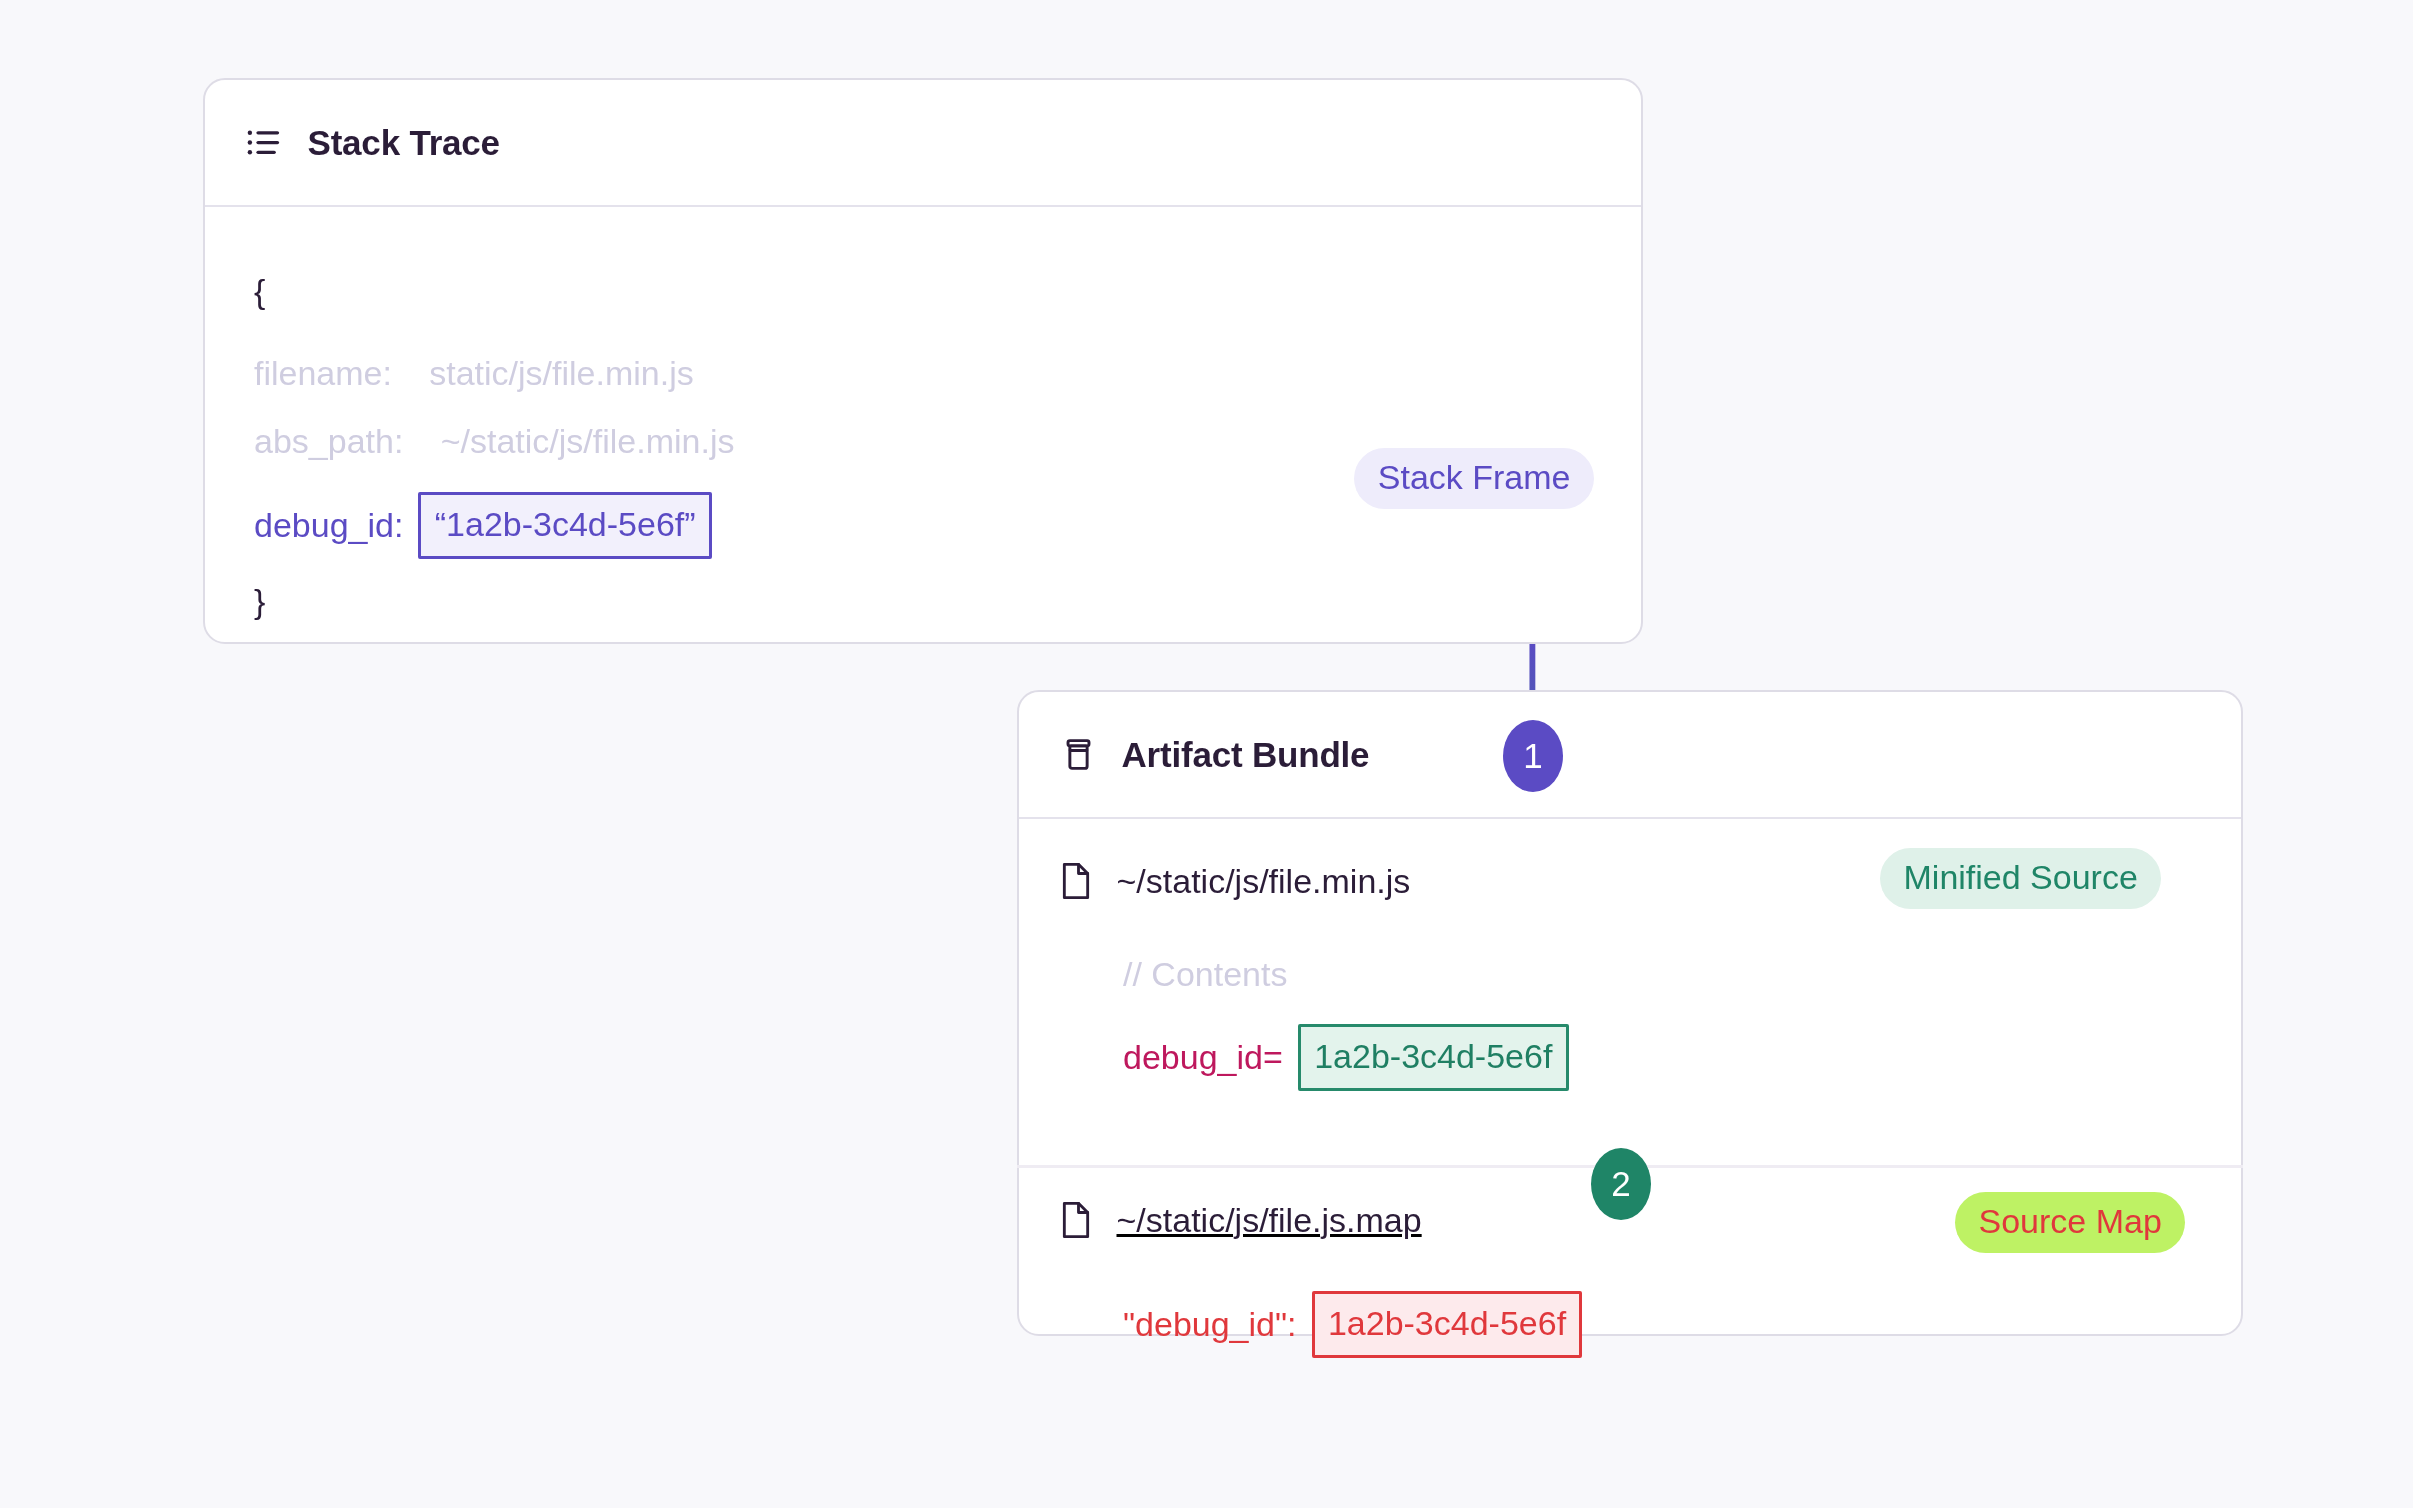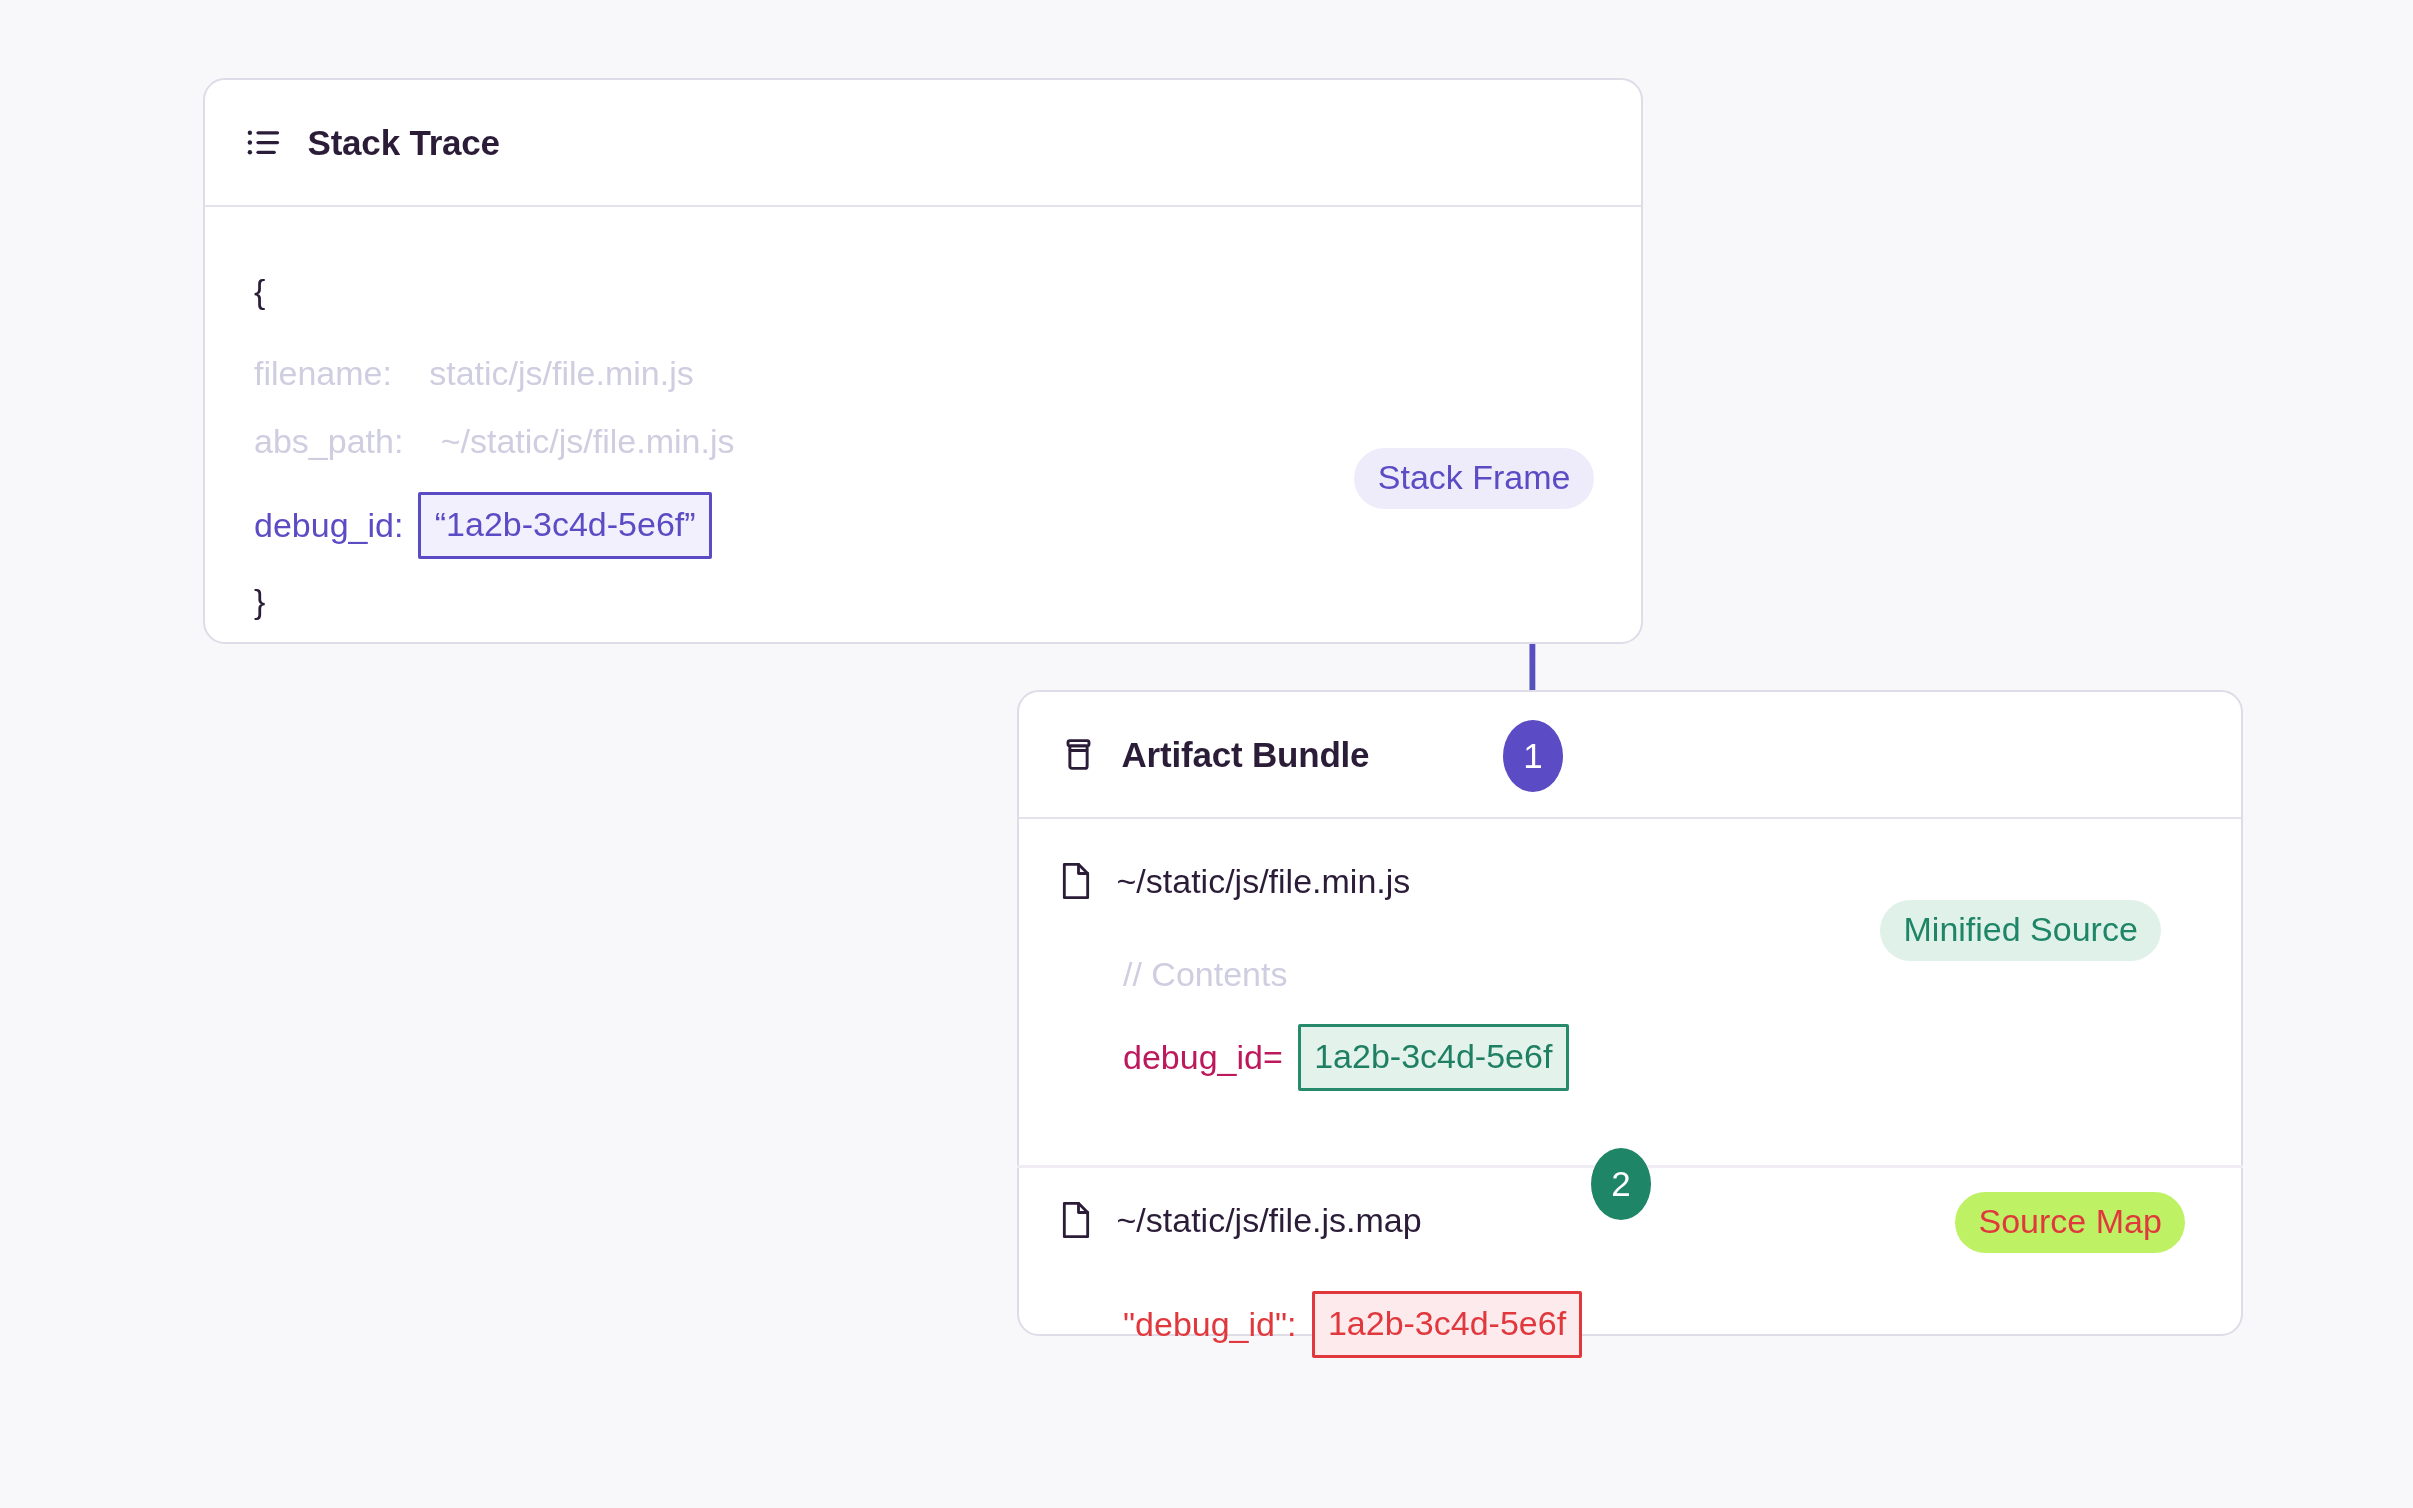--- a/index.html
+++ b/index.html
@@ -298,33 +298,33 @@
   <div id="file-row-min" class="file-row" style="z-index:4;">
     <span class="file-icon">
       <svg width="34" height="40" viewBox="0 0 20 24" fill="none" stroke="#2b1d38" stroke-width="1.7" stroke-linejoin="round" stroke-linecap="round">
         <path d="M3 2 h8.5 L17 7.5 V22 H3 Z"></path>
         <path d="M11.5 2 V7.5 H17"></path>
       </svg>
     </span>
     <span class="file-name">~/static/js/file.min.js</span>
   </div>
 
-  <div id="pill-minified" class="pill pill-green" style="position:absolute; right:auto; left:1880px; top:900px; z-index:4;">Minified Source</div>
+  <div id="pill-minified" class="pill pill-green" style="position:absolute; right:auto; left:1880px; top:848px; z-index:4;">Minified Source</div>
 
   <div id="ab-contents" class="ab-line" style="z-index:4;">
     <span class="muted">// Contents</span>
   </div>
 
   <div id="ab-debugid" class="ab-line" style="z-index:5;">
     <span class="key-green">debug_id=</span>
     <span class="chip chip-green">1a2b-3c4d-5e6f</span>
   </div>
 
 
-  <div id="file-row-map" class="file-row" style="z-index:4;">
+  <div id="file-row-map" class="file-row" style="z-index:4;text-decoration:underline;">
     <span class="file-icon">
       <svg width="34" height="40" viewBox="0 0 20 24" fill="none" stroke="#2b1d38" stroke-width="1.7" stroke-linejoin="round" stroke-linecap="round">
         <path d="M3 2 h8.5 L17 7.5 V22 H3 Z"></path>
         <path d="M11.5 2 V7.5 H17"></path>
       </svg>
     </span>
     <span class="file-name">~/static/js/file.js.map</span>
   </div>
 
   <div id="pill-sourcemap" class="pill pill-red" style="position:absolute; right:auto; left:1955px; top:1192px; z-index:4;">Source Map</div>

